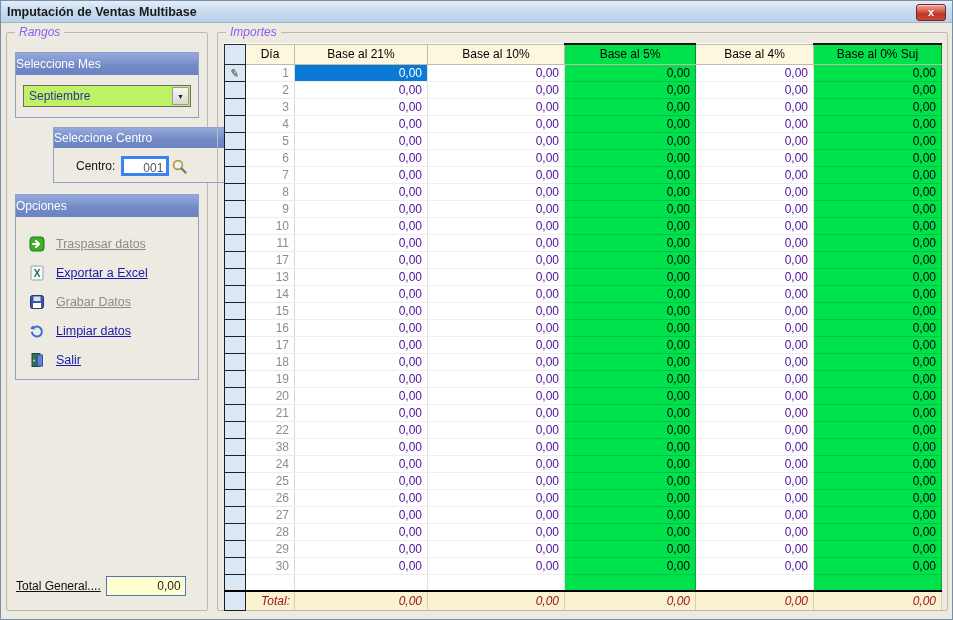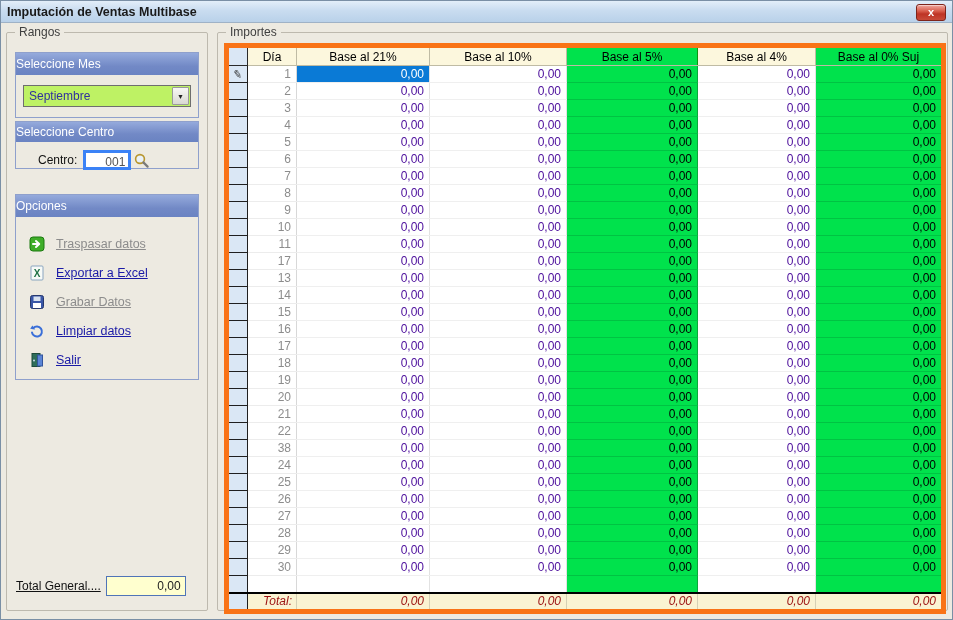--- a/index.html
+++ b/index.html
@@ -37,34 +37,34 @@
 
   
   .groupbox {
     position:absolute;
     border:1px solid #BDB9AE;
     border-radius:2px;
   }
   .groupbox > .gb-label {
     position:absolute; top:-8px; left:8px;
     background:#EDEAE1; padding:0 4px;
-    color:#404040; font-size:12px;
+    color:#8b5cf6; font-size:12px;font-style:italic;
   }
   #rangos  { left:5px;  top:31px; width:202px; height:579px; }
   #importes{ left:216px; top:31px; width:731px; height:579px; }
 
   
   .panel { position:absolute; left:8px; width:184px; border:1px solid #8FA0CC; background:#EDEAE1; }
   .panel-header {
     height:22px; line-height:22px;
     background:linear-gradient(180deg,#95AADC 0%,#7289C6 60%,#6A83C2 100%);
     color:#FFF; font-weight:normal; font-size:12px;
   }
   #panel-mes    { top:19px;  height:66px; }
-  #panel-centro { top:88px;  height:48px; }
+  #panel-centro { top:94px;  height:56px;margin-left:38px; }
   #panel-opciones { top:161px; height:186px; }
 
   
   .combo {
     margin:10px 7px 0 7px; height:22px;
     background:#bef264; border:1px solid #6E6E6E;
     display:flex; align-items:center;
   }
   .combo .combo-text { flex:1; padding-left:5px; color:#2F2F9E; font-size:12px; }
   .combo .combo-arrow {
@@ -95,21 +95,21 @@
   .total-general { position:absolute; left:9px; bottom:14px; display:flex; align-items:center; }
   .tg-label { color:#111;text-decoration:underline; }
   .tg-box {
     width:80px; height:20px; margin-left:5px;
     background:#FFFFCF; border:1px solid #4F74B8;
     text-align:right; padding:0 4px; line-height:18px; color:#222;
   }
 
   
   .grid-wrap { position:absolute; left:6px; top:10px; }
-  table.grid { border-collapse:collapse; table-layout:fixed; border:5px solid #f97316; background:#FFF; }
+  table.grid { border-collapse:collapse; table-layout:fixed; border:1px solid #f97316; background:#FFF; }
   col.c-ind{width:21px} col.c-day{width:49px} col.c-b21{width:133px}
   col.c-b10{width:137px} col.c-b5{width:131px} col.c-b4{width:118px} col.c-b0{width:128px}
 
   .grid th {
     height:20px; font-weight:normal; font-size:12px; color:#000;
     background:#FCF7DD; border:1px solid #BFBBA4; text-align:center;
     overflow:hidden; white-space:nowrap;
   }
   .grid th.ind-h { background:#DAE7F5; border:1px solid #2A2A2A; }
   .grid th.green { background:var(--green,#00E24C); border-top:2px solid #141414;

